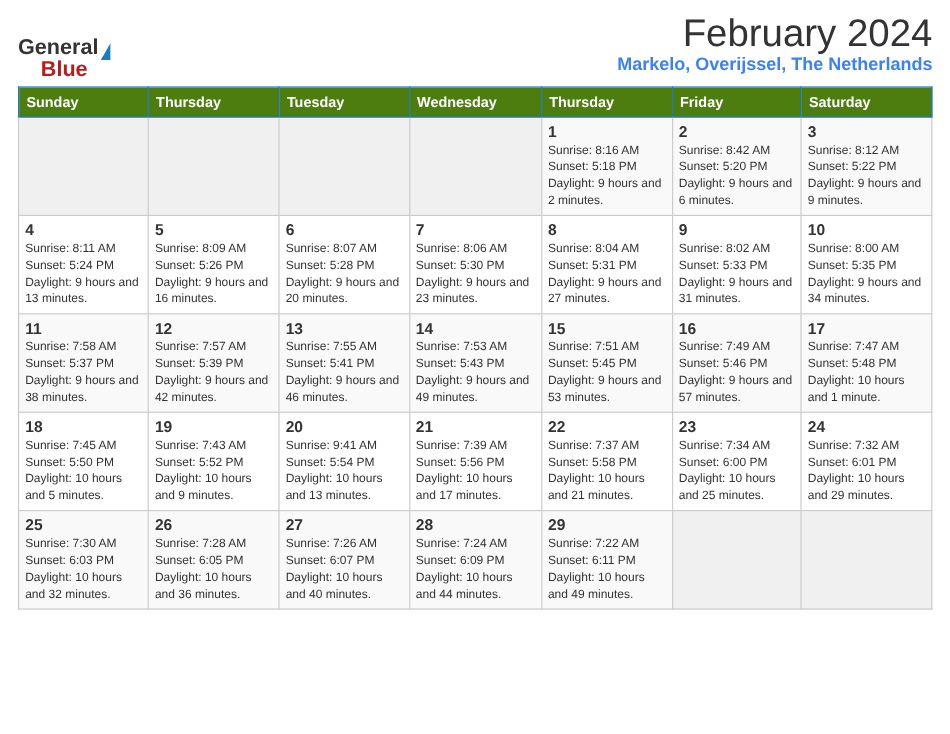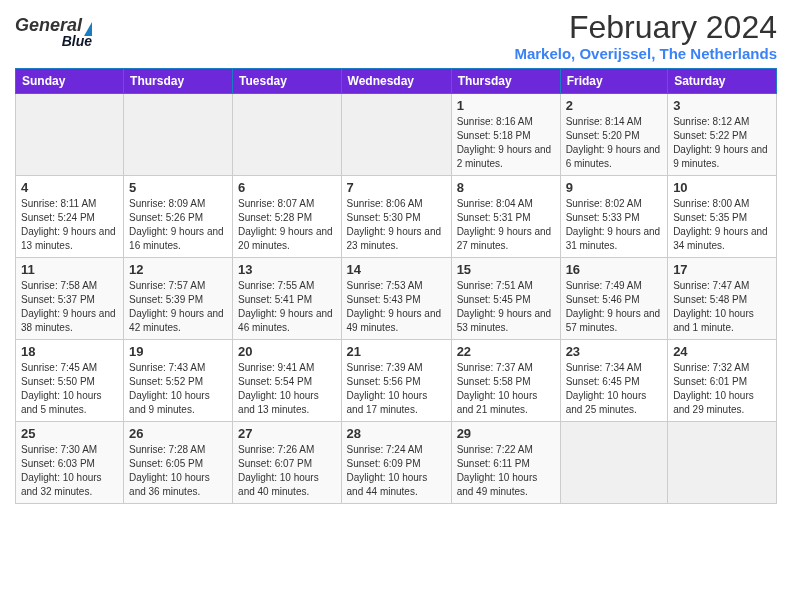--- a/index.html
+++ b/index.html
@@ -12,34 +12,33 @@
     }
     .header-section {
       display: flex;
       justify-content: space-between;
       align-items: flex-start;
       margin-bottom: 6px;
     }
     .logo {
       display: flex;
       flex-direction: column;
-      align-items: flex-end;
-      margin-top: 6px;
-      font-style: italic;
+      align-items: center;
+      margin-top: 20px;
     }
     .logo-general {
       font-size: 18px;
       font-weight: bold;
       color: #333;
       line-height: 1;
     }
     .logo-blue {
-      font-size: 14px;
-      font-weight: bold;
-      color: #0f172a;
+      font-size: 18px;
+      font-weight: bold;
+      color: #b91c1c;
       line-height: 1;
     }
     .logo-icon {
       width: 0;
       height: 0;
       border-left: 8px solid transparent;
       border-bottom: 14px solid #1a7dc4;
       display: inline-block;
       margin-left: 2px;
       margin-bottom: -2px;
@@ -61,21 +60,21 @@
       font-size: 15px;
       color: #3b82f6;
       font-weight: bold;
     }
     table {
       width: 100%;
       border-collapse: collapse;
       font-size: 11px;
     }
     thead tr th {
-      background: #6d28d9;
+      background: #4d7c0f;
       color: #fff;
       padding: 5px 6px;
       text-align: left;
       font-size: 12px;
       font-weight: bold;
       border: 1px solid #1a7dc4;
     }
     tbody tr td {
       border: 1px solid #ccc;
       vertical-align: top;
@@ -140,21 +139,21 @@
         <td class="empty"></td>
         <td>
           <span class="day-number">1</span>
           <div class="day-info">Sunrise: 8:16 AM
 Sunset: 5:18 PM
 Daylight: 9 hours
 and 2 minutes.</div>
         </td>
         <td>
           <span class="day-number">2</span>
-          <div class="day-info">Sunrise: 8:14 AM
+          <div class="day-info">Sunrise: 8:42 AM
 Sunset: 5:20 PM
 Daylight: 9 hours
 and 6 minutes.</div>
         </td>
         <td>
           <span class="day-number">3</span>
           <div class="day-info">Sunrise: 8:12 AM
 Sunset: 5:22 PM
 Daylight: 9 hours
 and 9 minutes.</div>
@@ -294,21 +293,21 @@
         <td>
           <span class="day-number">22</span>
           <div class="day-info">Sunrise: 7:37 AM
 Sunset: 5:58 PM
 Daylight: 10 hours
 and 21 minutes.</div>
         </td>
         <td>
           <span class="day-number">23</span>
           <div class="day-info">Sunrise: 7:34 AM
-Sunset: 6:45 PM
+Sunset: 6:00 PM
 Daylight: 10 hours
 and 25 minutes.</div>
         </td>
         <td>
           <span class="day-number">24</span>
           <div class="day-info">Sunrise: 7:32 AM
 Sunset: 6:01 PM
 Daylight: 10 hours
 and 29 minutes.</div>
         </td>

